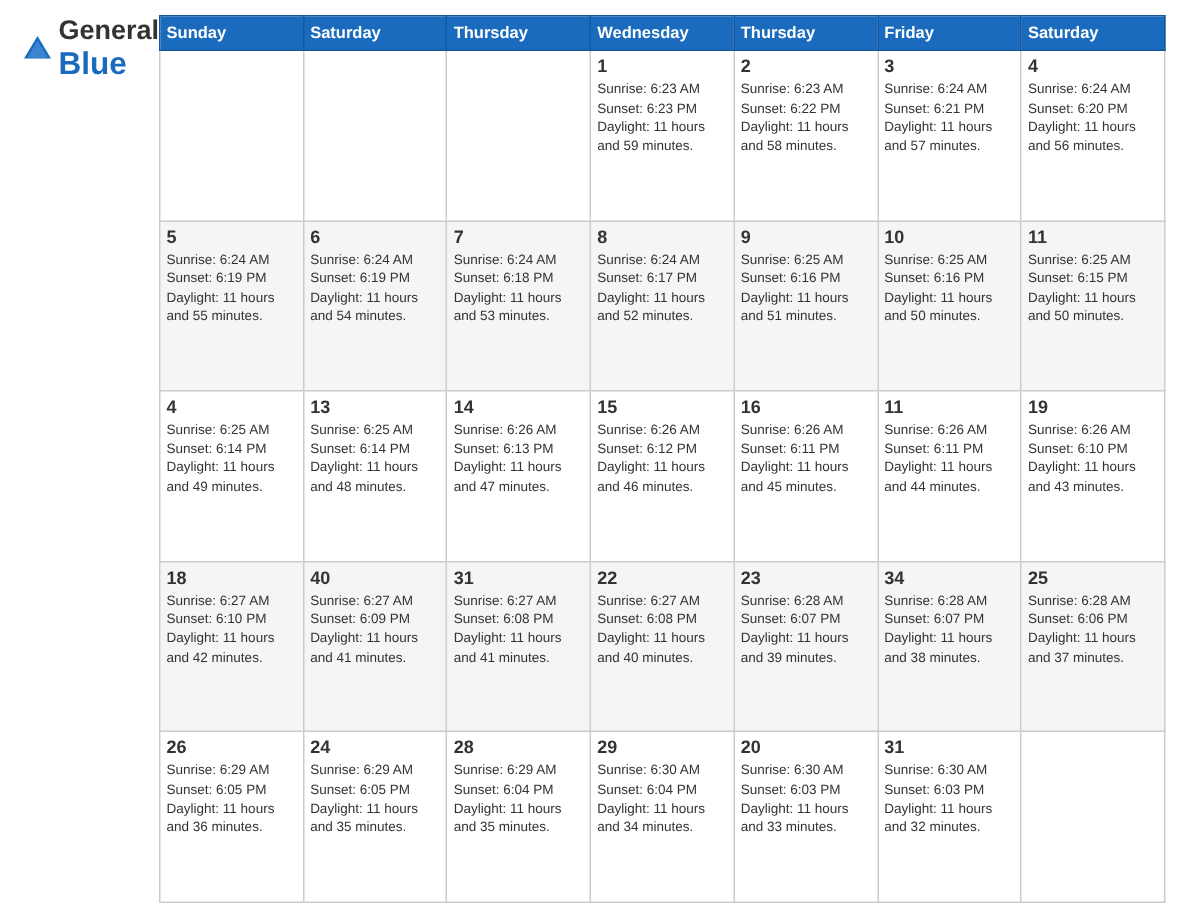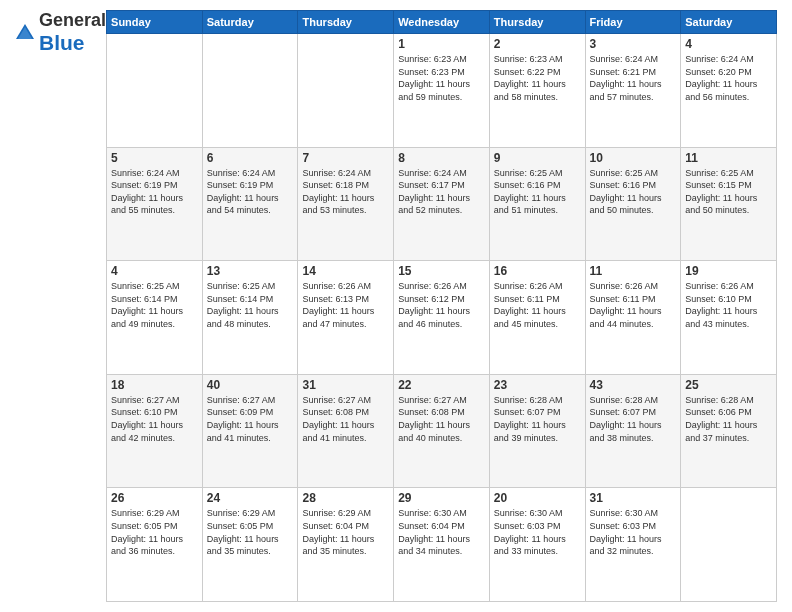--- a/index.html
+++ b/index.html
@@ -225,21 +225,21 @@
           </td>
           <td>
             <span class="day-number">22</span>
             <div class="day-info">Sunrise: 6:27 AM<br>Sunset: 6:08 PM<br>Daylight: 11 hours and 40 minutes.</div>
           </td>
           <td>
             <span class="day-number">23</span>
             <div class="day-info">Sunrise: 6:28 AM<br>Sunset: 6:07 PM<br>Daylight: 11 hours and 39 minutes.</div>
           </td>
           <td>
-            <span class="day-number">43</span>
+            <span class="day-number">34</span>
             <div class="day-info">Sunrise: 6:28 AM<br>Sunset: 6:07 PM<br>Daylight: 11 hours and 38 minutes.</div>
           </td>
           <td>
             <span class="day-number">25</span>
             <div class="day-info">Sunrise: 6:28 AM<br>Sunset: 6:06 PM<br>Daylight: 11 hours and 37 minutes.</div>
           </td>
         </tr>
         <tr class="row-normal">
           <td>
             <span class="day-number">26</span>

